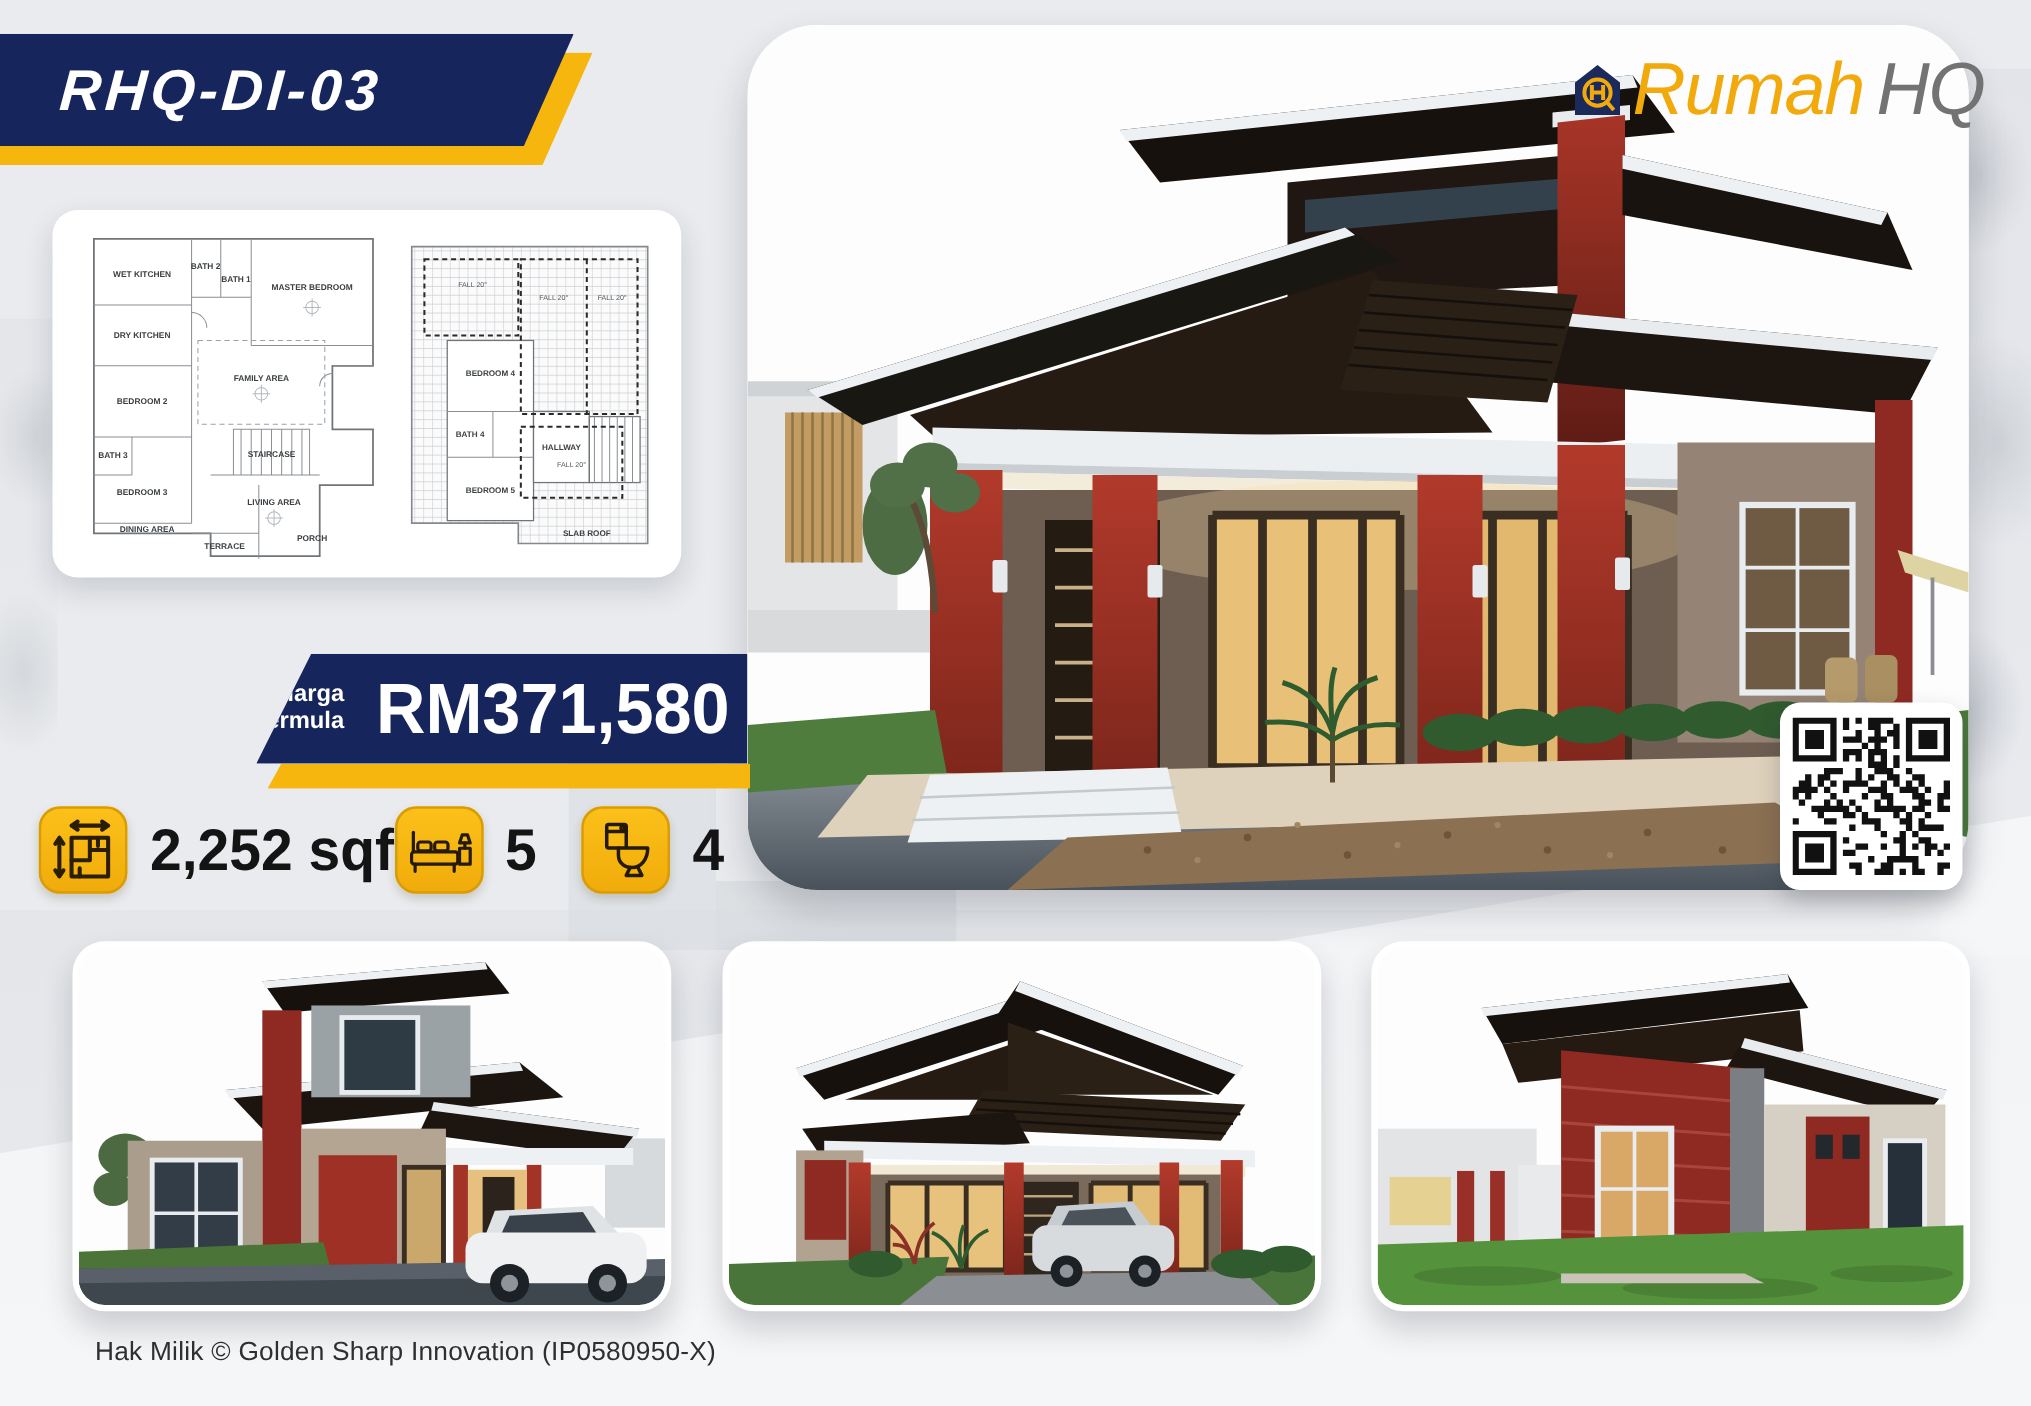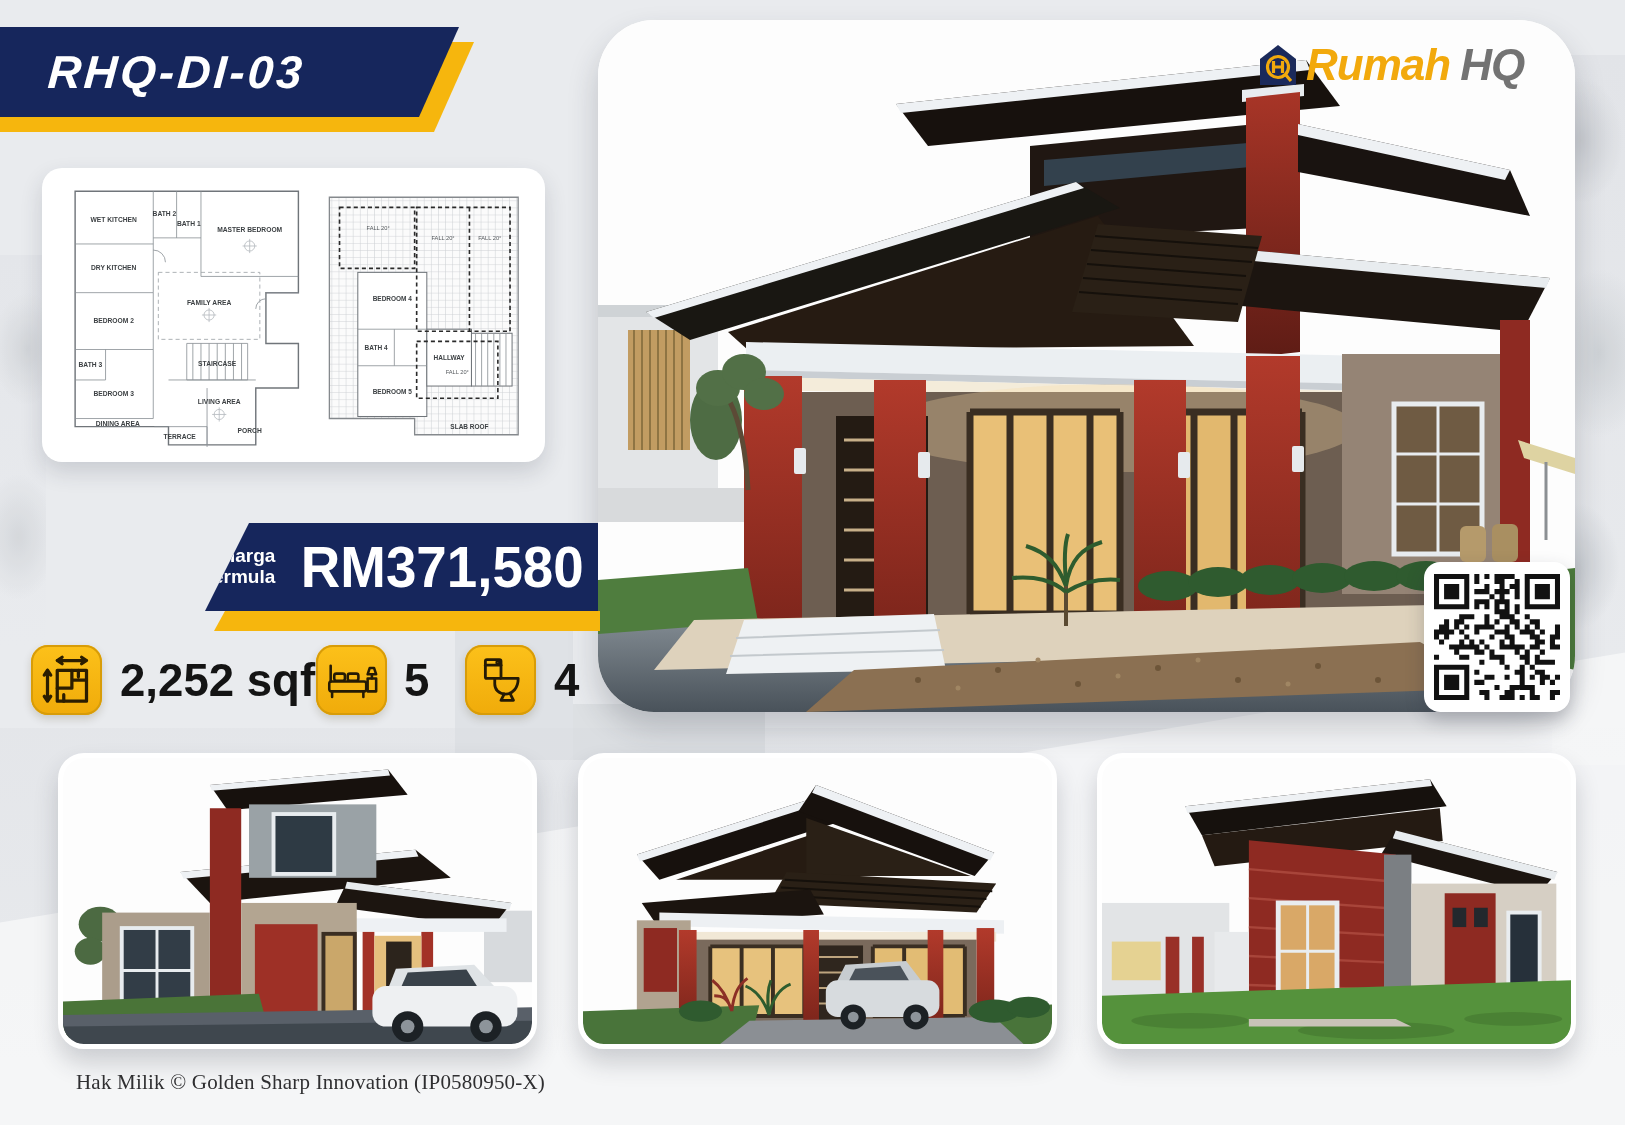--- a/index.html
+++ b/index.html
@@ -68,21 +68,21 @@
   
   .main-card{
     left:598px;top:20px;width:977px;height:692px;border-radius:56px;
     overflow:hidden;z-index:3;background:#fff;
     box-shadow:0 16px 30px rgba(40,45,60,.22);
   }
   .main-card svg.render{width:100%;height:100%;display:block;}
   .logo{
     left:1258px;top:42px;z-index:5;display:flex;align-items:center;gap:8px;
   }
-  .logo .word{font-size:44px;font-weight:700;font-style:italic;letter-spacing:-1px;line-height:1;}
+  .logo .word{font-size:59px;font-weight:400;font-style:italic;letter-spacing:-1px;line-height:1;}
   .logo .accent{color:#f2a90c;}
   .logo .dark{color:#737373;margin-left:2px;}
   
   .qr-card{
     left:1424px;top:562px;width:146px;height:150px;background:#fff;
     border-radius:16px;z-index:6;box-shadow:0 8px 18px rgba(40,45,60,.25);
     display:flex;align-items:center;justify-content:center;
   }
   
   .price-navy{
@@ -111,21 +111,21 @@
   }
   
   .thumb{
     top:753px;width:479px;height:296px;border-radius:26px;z-index:3;
     border:5px solid #fff;background:#fff;box-sizing:border-box;
     overflow:hidden;box-shadow:0 14px 24px rgba(40,45,60,.2);
   }
   .thumb svg{width:100%;height:100%;display:block;border-radius:20px;}
   
   .footer{
-    left:76px;top:1070px;z-index:3;font-size:21px;color:#2f2f31;letter-spacing:.2px;font-family:Liberation Serif, serif;
+    left:76px;top:1070px;z-index:3;font-size:21px;color:#2f2f31;letter-spacing:.2px;
   }
   text{font-family:"Liberation Sans",sans-serif;}
 </style>
 </head>
 <body>
 
 <div class="abs bg-band"></div>
 <div class="abs bg-right"></div>
 <div class="abs bg-left"></div>
 <div class="abs bg-mid-blocks"></div>

